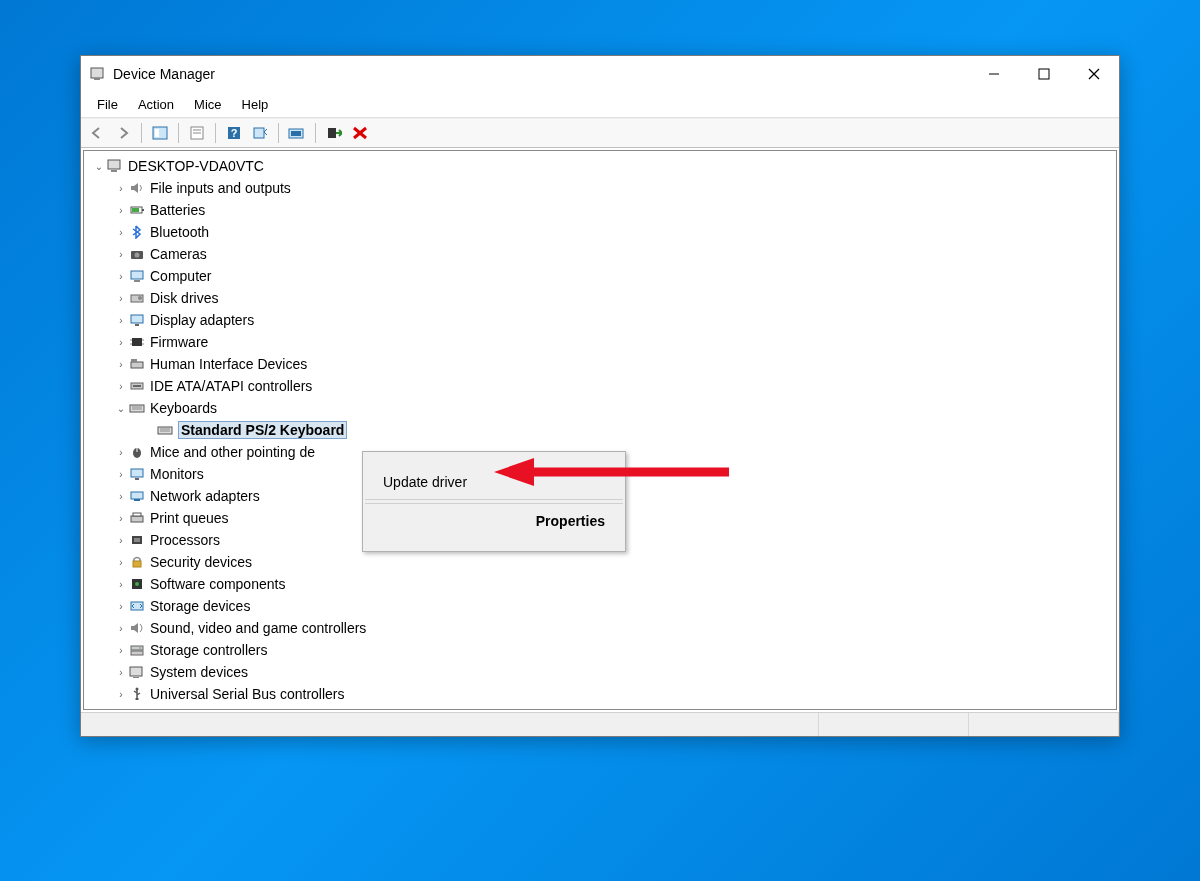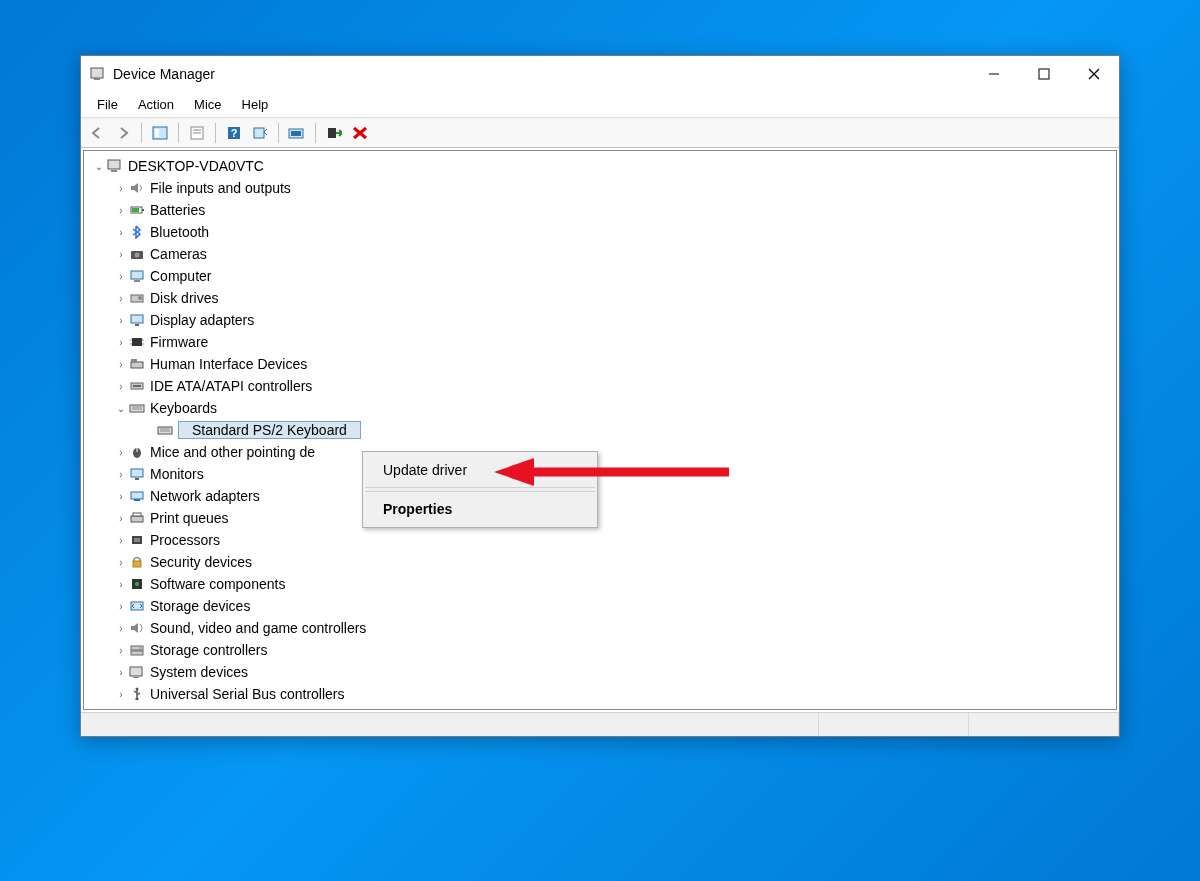--- a/index.html
+++ b/index.html
@@ -104,43 +104,44 @@
     width: 18px; height: 16px;
     display: inline-flex; align-items: center; justify-content: center;
     margin-right: 4px;
   }
   .indent-0 { padding-left: 6px; }
   .indent-1 { padding-left: 28px; }
   .indent-2 { padding-left: 56px; }
   .selected-item span.label {
     background: #d8e6f2;
     border: 1px solid #7da2ce;
-    padding: 0 13px;
+    padding: 0 2px;
+    font-weight: bold;
   }
   .context-menu {
     position: absolute;
     left: 362px;
     top: 451px;
-    width: 236px;
+    width: 264px;
     background: #f0f0f0;
     border: 1px solid #b0b0b0;
     box-shadow: 2px 2px 4px rgba(0,0,0,0.25);
     z-index: 20;
-    padding: 4px 0;
+    padding: 16px 0;
   }
   .context-menu .menu-item {
     padding: 6px 20px;
     font-size: 14px;
   }
   .context-menu .menu-sep {
     height: 1px;
     background: #d0d0d0;
     margin: 3px 2px;
   }
-  .context-menu .bold { font-weight: 600; }
+  .context-menu .bold { font-weight: 600; text-align: right; }
   .red-arrow {
     position: absolute;
     left: 494px;
     top: 456px;
     z-index: 30;
     pointer-events: none;
   }
   .statusbar {
     height: 24px;
     border-top: 1px solid #d0d0d0;

